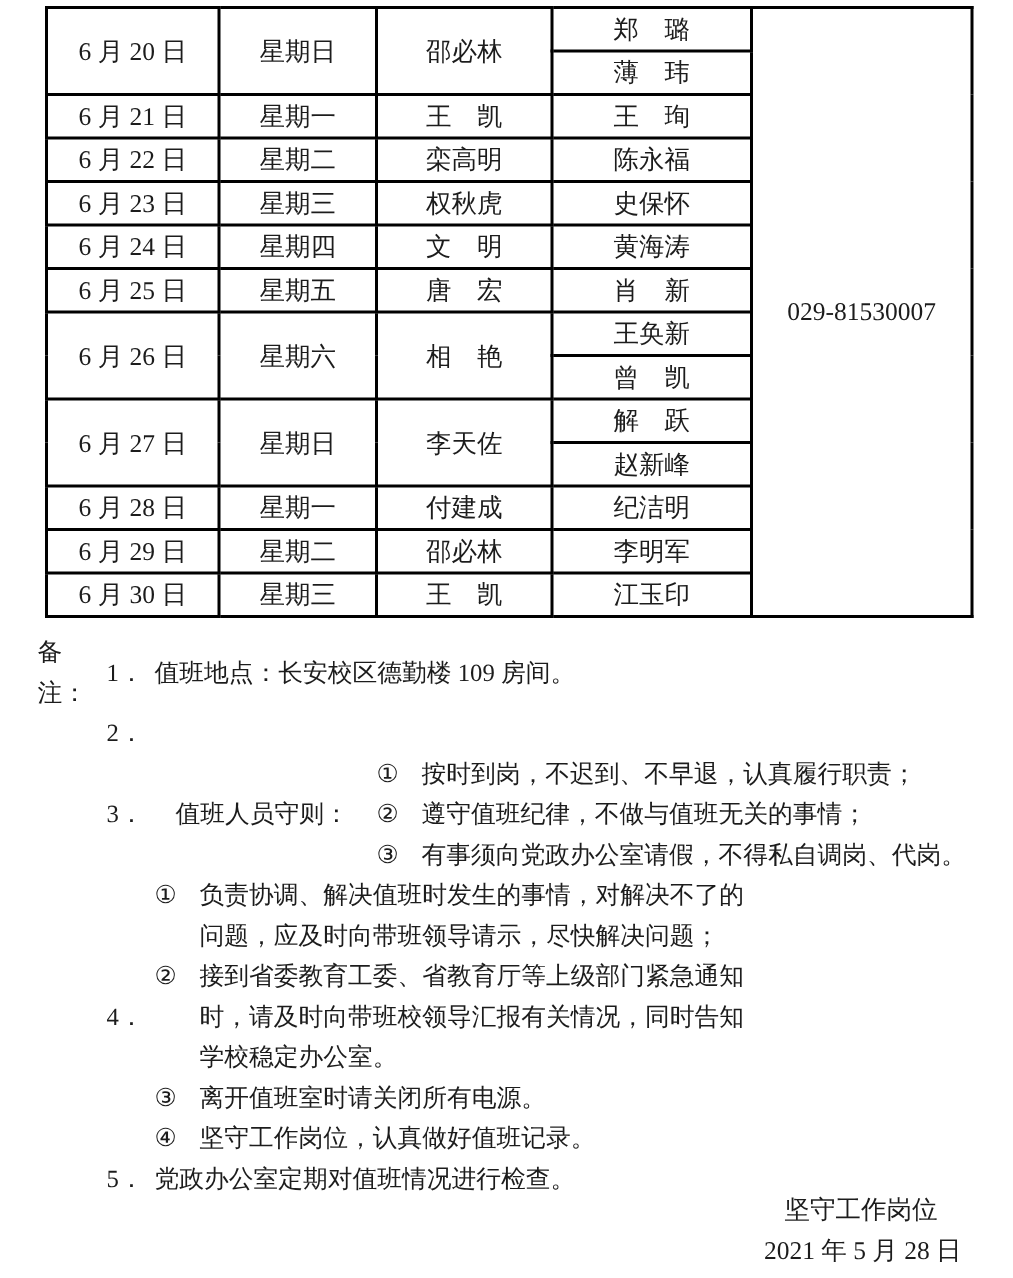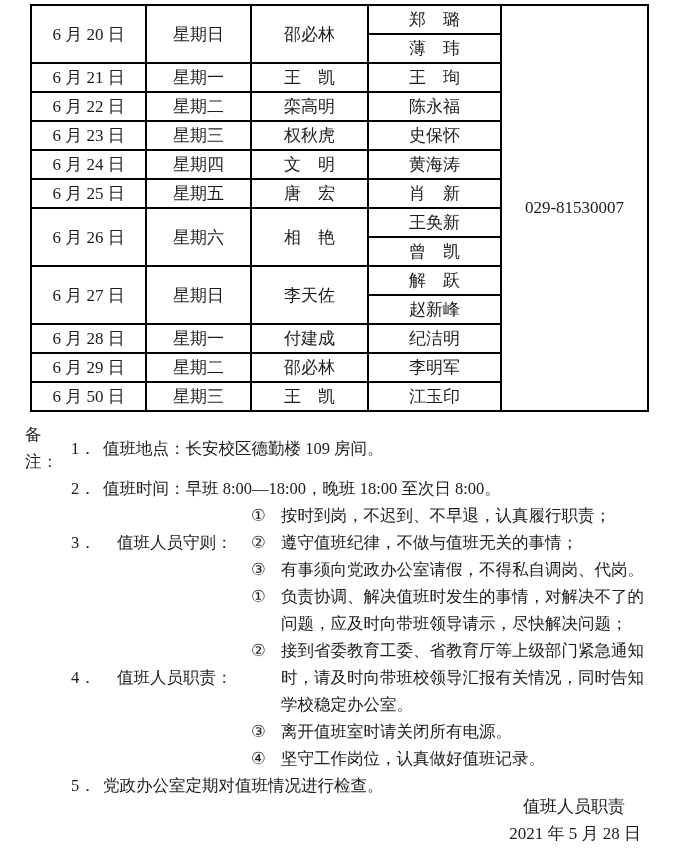--- a/index.html
+++ b/index.html
@@ -124,39 +124,38 @@
         <td>付建成</td>
         <td>纪洁明</td>
       </tr>
       <tr>
         <td>6 月 29 日</td>
         <td>星期二</td>
         <td>邵必林</td>
         <td>李明军</td>
       </tr>
       <tr>
-        <td>6 月 50 日</td>
+        <td>6 月 30 日</td>
         <td>星期三</td>
         <td>王　凯</td>
         <td>江玉印</td>
       </tr>
     </tbody>
   </table>
 
   <div class="notes">
 
     <div class="nrow">
       <span class="bz">备注：</span>
       <span class="num">1．</span>
       <span class="ntext">值班地点：长安校区德勤楼 109 房间。</span>
     </div>
 
     <div class="nrow indented">
       <span class="num">2．</span>
-      <span class="ntext">值班时间：早班 8:00—18:00，晚班 18:00 至次日 8:00。</span>
     </div>
 
     <div class="nrow indented">
       <span class="num">3．</span>
       <span class="nlabel">值班人员守则：</span>
       <div class="subs">
         <div class="sub">
           <span class="smark">①</span>
           <span class="stext">按时到岗，不迟到、不早退，认真履行职责；</span>
         </div>
@@ -166,21 +165,20 @@
         </div>
         <div class="sub">
           <span class="smark">③</span>
           <span class="stext">有事须向党政办公室请假，不得私自调岗、代岗。</span>
         </div>
       </div>
     </div>
 
     <div class="nrow indented">
       <span class="num">4．</span>
-      <span class="nlabel">值班人员职责：</span>
       <div class="subs">
         <div class="sub">
           <span class="smark">①</span>
           <span class="stext">负责协调、解决值班时发生的事情，对解决不了的问题，应及时向带班领导请示，尽快解决问题；</span>
         </div>
         <div class="sub">
           <span class="smark">②</span>
           <span class="stext">接到省委教育工委、省教育厅等上级部门紧急通知时，请及时向带班校领导汇报有关情况，同时告知学校稳定办公室。</span>
         </div>
         <div class="sub">
@@ -194,16 +192,16 @@
       </div>
     </div>
 
     <div class="nrow indented">
       <span class="num">5．</span>
       <span class="ntext">党政办公室定期对值班情况进行检查。</span>
     </div>
 
   </div>
 
-  <div class="sig-org">值班人员职责</div>
+  <div class="sig-org">坚守工作岗位</div>
   <div class="sig-date">2021 年 5 月 28 日</div>
 
 </div>
 
 </body></html>

